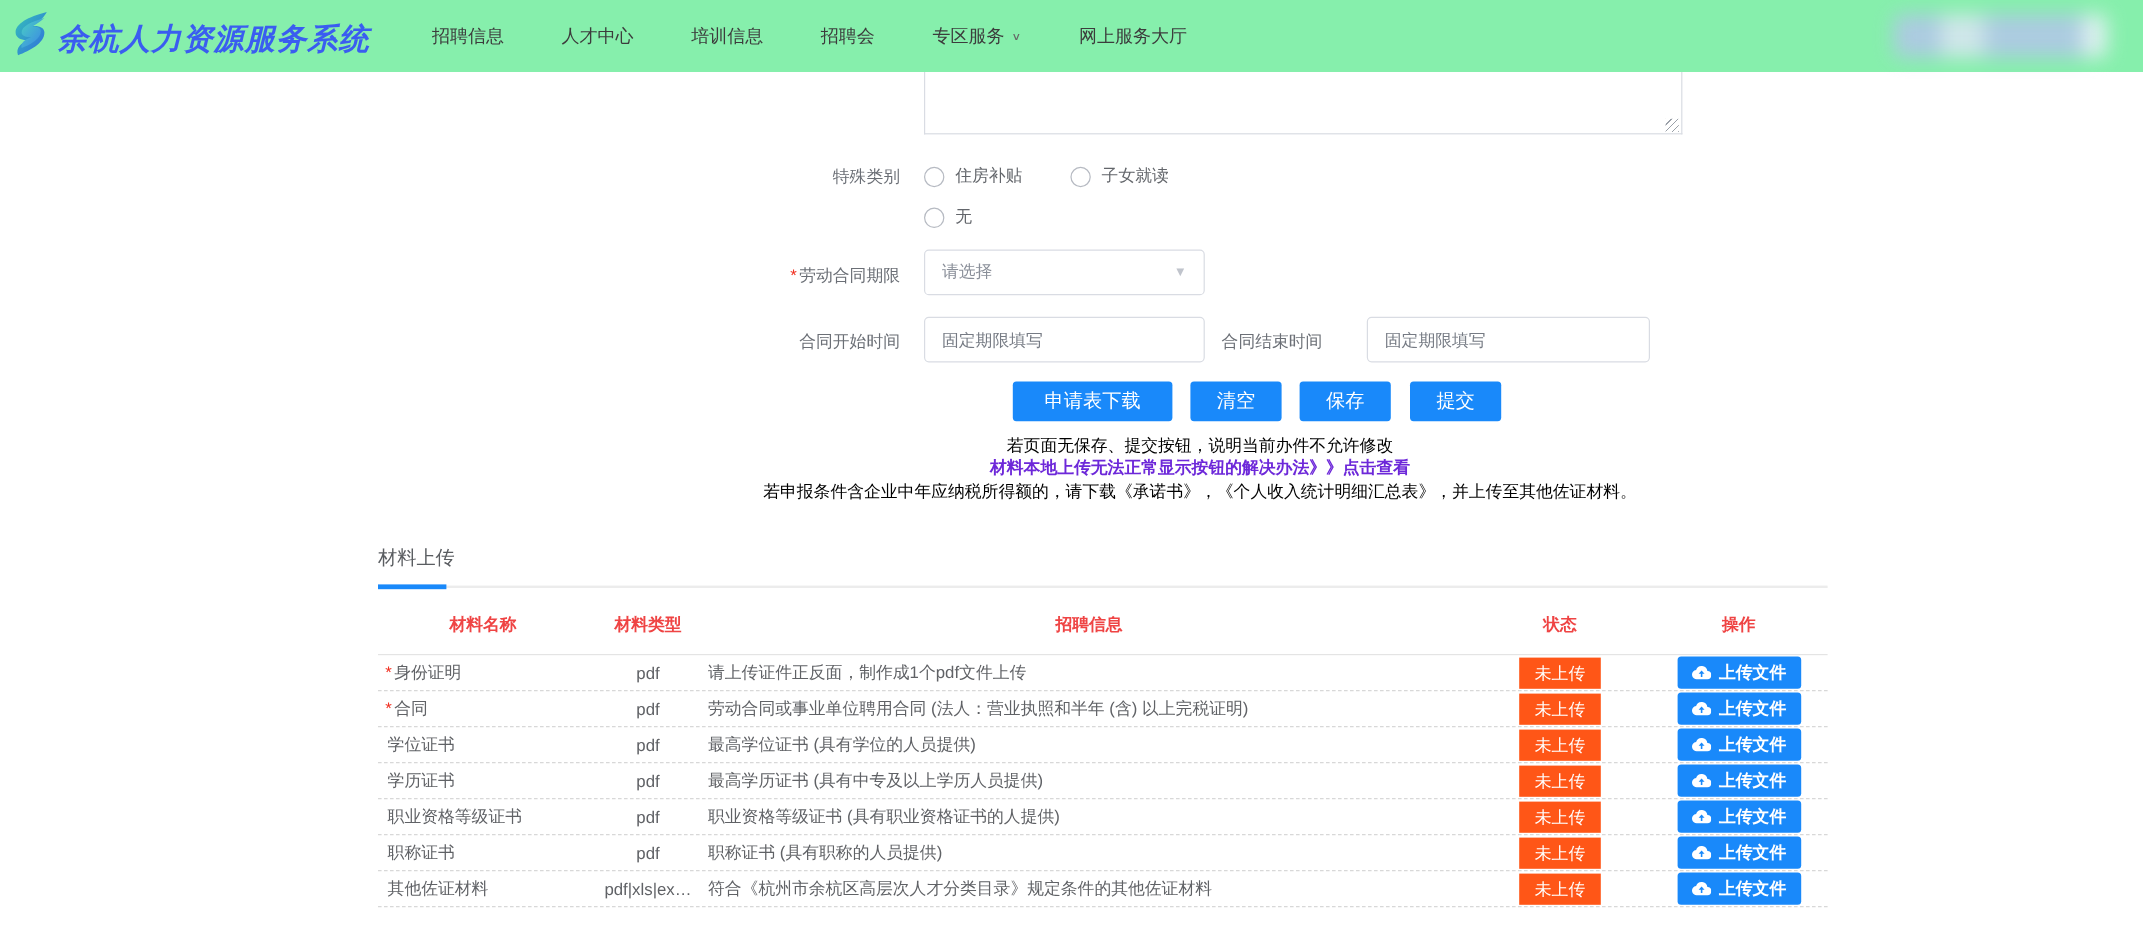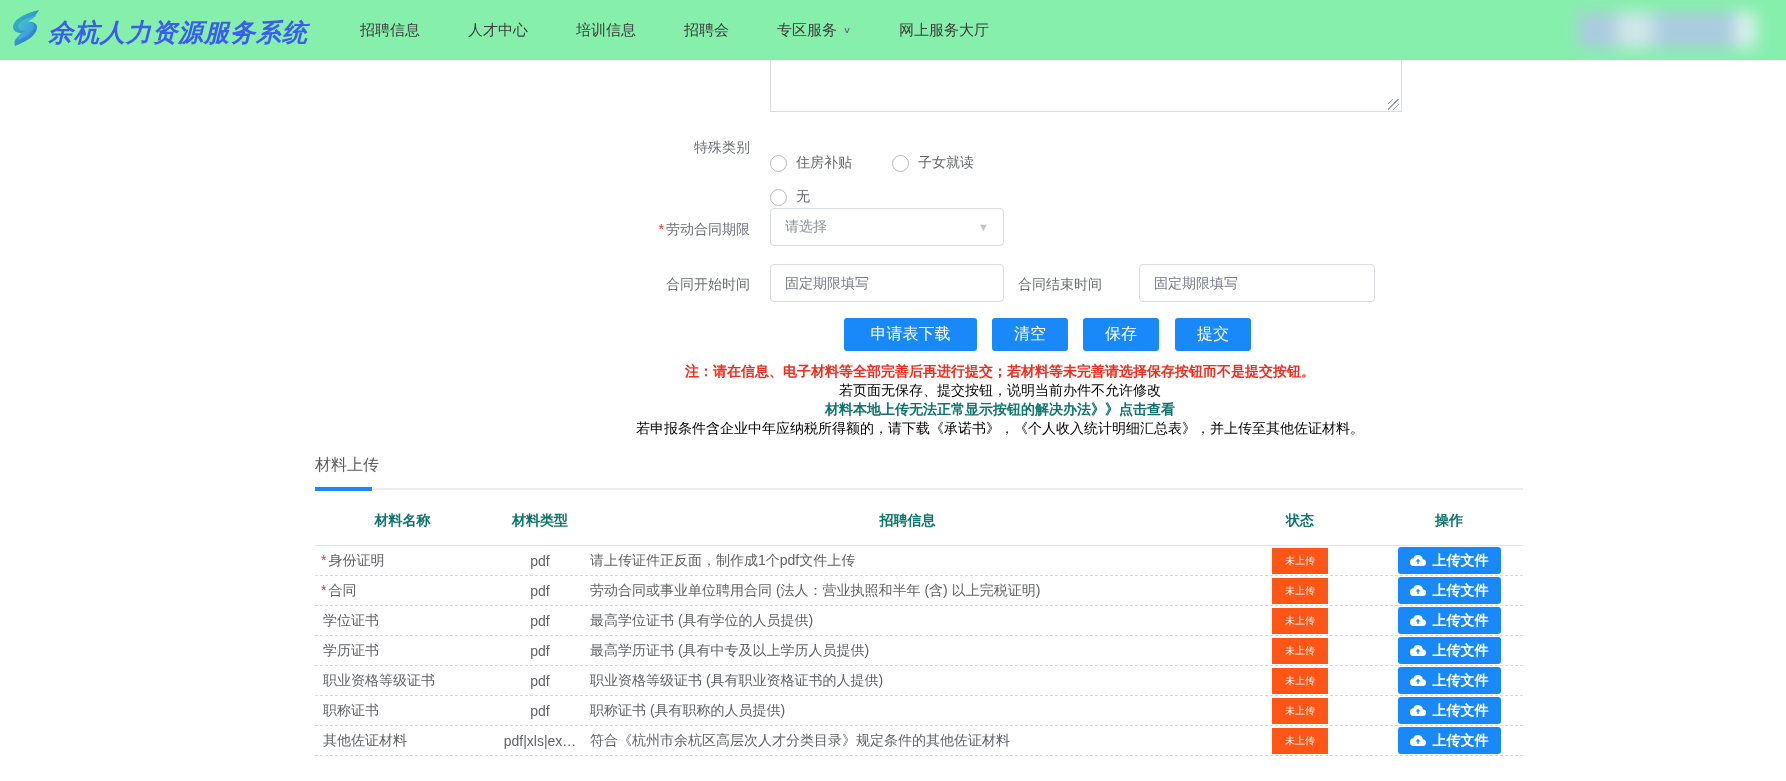--- a/index.html
+++ b/index.html
@@ -20,58 +20,58 @@
 
   
   .form-label { position:absolute; font-size:14px; color:#6b6f76; text-align:right; }
   .req { color:#f02d1e; margin-right:2px; }
   .big-textarea { position:absolute; left:770px; top:60px; width:632px; height:52px; resize:none;
     border:1px solid #d9dce3; border-top:none; outline:none; font:14px "Liberation Sans",sans-serif; padding:6px 10px; }
   .grip { position:absolute; left:1388px; top:99px; width:11px; height:11px;
     background:repeating-linear-gradient(135deg,transparent 0 3px,#9aa0a8 3px 4px); pointer-events:none; }
 
   .radio-row { position:absolute; display:flex; align-items:center; gap:40px; }
-  .radio-opt { display:flex; align-items:center; gap:9px; cursor:pointer;margin-top:16px; }
+  .radio-opt { display:flex; align-items:center; gap:9px; cursor:pointer; }
   .radio-circle { width:17px; height:17px; border:1px solid #b6bac2; border-radius:50%; background:#fff; flex:0 0 auto; }
   .radio-label { font-size:14px; color:#63666b; }
 
   .fake-select { position:absolute; left:770px; top:208px; width:234px; height:38px; border:1px solid #d9dce3;
     border-radius:4px; background:#fff; display:flex; align-items:center; padding:17px 14px; cursor:pointer; }
   .fake-select .ph { font-size:14px; color:#8a8f99; flex:1; }
   .select-caret { font-size:11px; color:#c0c4cc; }
 
   .text-input { position:absolute; height:38px; border:1px solid #d9dce3; border-radius:4px; padding:0 14px;
     font:14px "Liberation Sans",sans-serif; color:#333; outline:none; }
   .text-input::placeholder { color:#767b84; opacity:1; }
 
   .btn { position:absolute; top:318px; height:33px; background:#1989fa; color:#fff; border:none; border-radius:3px;
     font:16px "Liberation Sans",sans-serif; cursor:pointer; padding:0; }
 
   .notes { position:absolute; left:420px; top:362px; width:1160px; text-align:center; }
   .note-line { font-size:14px; line-height:19px; }
   .note-warning { color:#f02d1e; font-weight:bold; }
   .note-gray { color:#000000; }
-  .note-strong { color:#0f766e; font-weight:bold;font-family:Liberation Serif, serif; }
+  .note-strong { color:#6d28d9; font-weight:bold;font-family:Liberation Serif, serif; }
 
   
   .mat-title { position:absolute; left:315px; top:455px; font-size:16px; color:#5a5d61; }
   .mat-rule { position:absolute; left:315px; top:488px; width:1208px; height:2px; background:#ececec; }
   .mat-rule-accent { position:absolute; left:315px; top:487px; width:57px; height:4px; background:#1989fa; }
 
   .mat-table { position:absolute; left:315px; top:496px; width:1208px; }
   .t-row { display:grid; grid-template-columns:175px 100px 635px 150px 148px; align-items:center; }
   .t-head { height:50px; border-bottom:1px solid #e4e4e4; }
-  .t-head .th { font-size:14px; font-weight:bold; color:#0f766e; }
+  .t-head .th { font-size:14px; font-weight:bold; color:#ef4444; }
   .th-name,.th-type,.th-desc,.th-status,.th-action { text-align:center; }
   .t-body .t-row { height:30px; border-bottom:1px dashed #d8d8d8; }
   .td-name { font-size:14px; color:#606266; padding-left:6px; white-space:nowrap; overflow:hidden; }
   .td-type { font-size:14px; color:#606266; text-align:center; white-space:nowrap; overflow:hidden; }
   .td-desc { font-size:14px; color:#606266; white-space:nowrap; overflow:hidden; }
   .td-status,.td-action { display:flex; justify-content:center; }
-  .badge { background:#ff5617; color:#fff; font-size:10px; line-height:26px; height:26px; padding:0 13px; cursor:default; }
+  .badge { background:#ff5617; color:#fff; font-size:14px; line-height:26px; height:26px; padding:0 13px; cursor:default; }
   .upload-btn { display:flex; align-items:center; gap:7px; background:#1989fa; color:#fff; border:none; border-radius:3px;
     height:27px; padding:0 12px; font:bold 14px "Liberation Sans",sans-serif; cursor:pointer; }
   .upload-btn svg { display:block; }
 </style>
 </head>
 <body>
 
 <div class="page">
 
   <div class="header">
@@ -157,21 +157,20 @@
     <span>合同结束时间</span>
   </div>
   <input class="text-input" style="left: 1139px; top: 264px; width: 236px;" placeholder="固定期限填写">
 
   <button class="btn" style="left:844px; width:133px;text-align:center;">申请表下载</button>
   <button class="btn" style="left:992px; width:76px;">清空</button>
   <button class="btn" style="left:1083px; width:76px;">保存</button>
   <button class="btn" style="left:1175px; width:76px;">提交</button>
 
   <div class="notes">
-    <div class="note-line note-warning">注：请在信息、电子材料等全部完善后再进行提交；若材料等未完善请选择保存按钮而不是提交按钮。</div>
     <div class="note-line note-gray">若页面无保存、提交按钮，说明当前办件不允许修改</div>
     <div class="note-line note-strong">材料本地上传无法正常显示按钮的解决办法》》点击查看</div>
     <div class="note-line note-gray">若申报条件含企业中年应纳税所得额的，请下载《承诺书》，《个人收入统计明细汇总表》，并上传至其他佐证材料。</div>
   </div>
 
   <div class="mat-title">材料上传</div>
   <div class="mat-rule"></div>
   <div class="mat-rule-accent"></div>
 
   <div class="mat-table">

